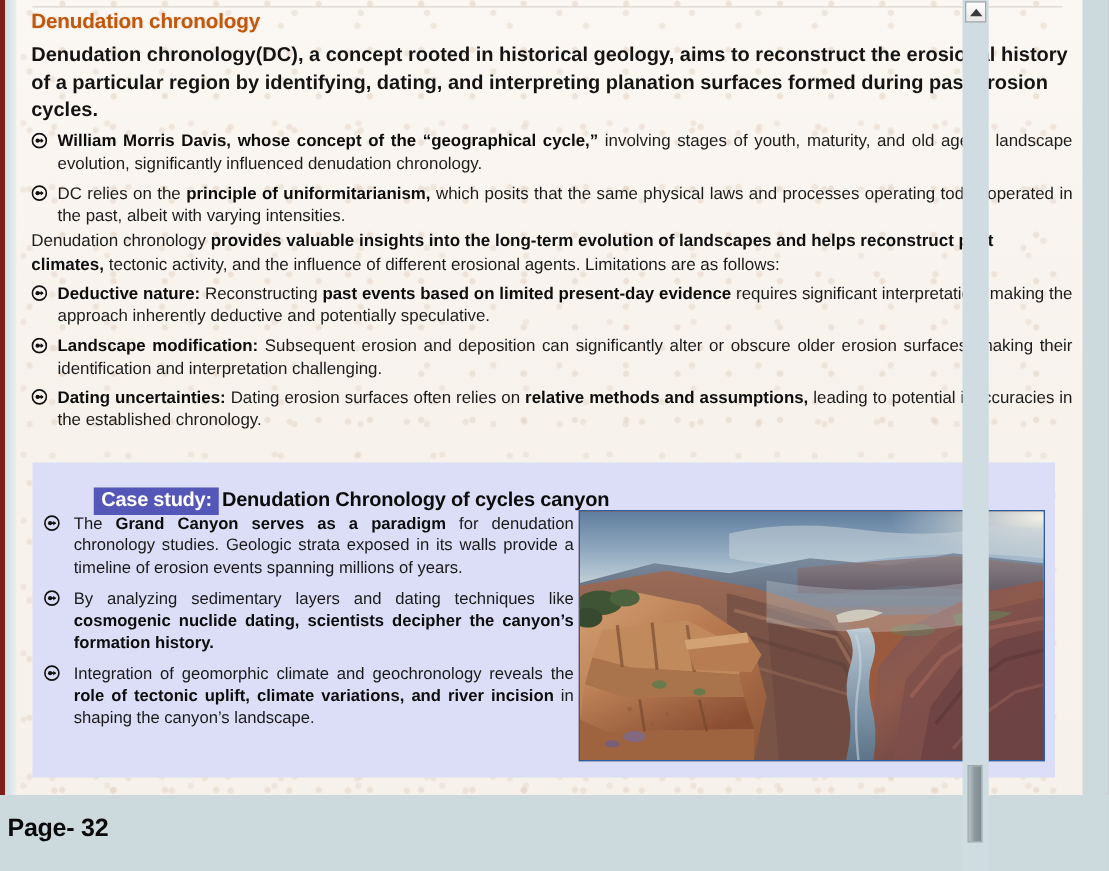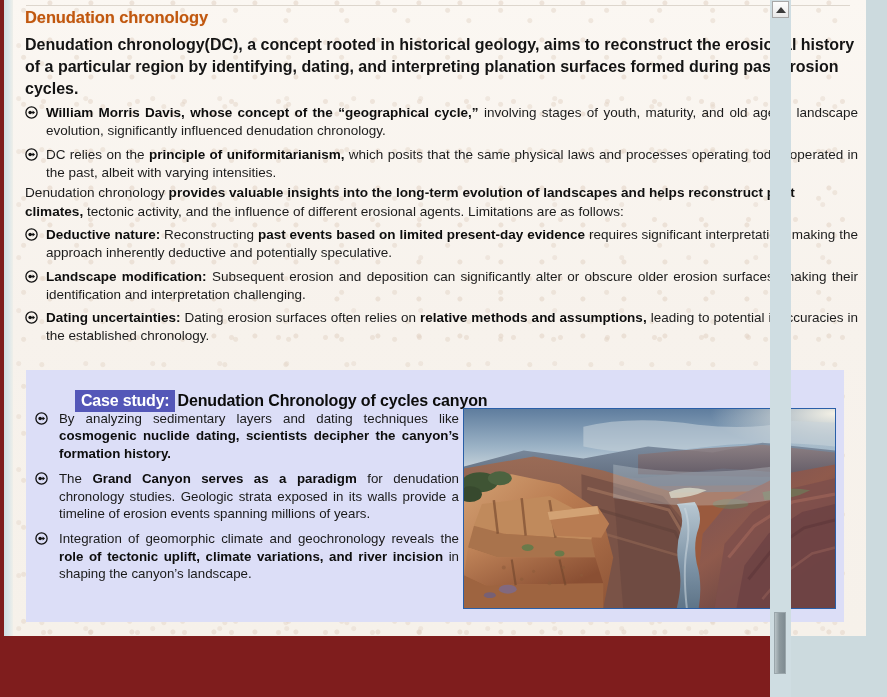--- a/index.html
+++ b/index.html
@@ -333,32 +333,32 @@
         <ul class="bullets">
           <li>
             <span class="bullet-mark">
               <svg viewBox="0 0 13 13" xmlns="http://www.w3.org/2000/svg">
                 <circle cx="6.5" cy="6.5" r="5.6" fill="none" stroke="#111" stroke-width="1.3"></circle>
                 <circle cx="5.1" cy="6.5" r="1.7" fill="#111"></circle>
                 <path d="M5.1 6.5 H9.4" stroke="#111" stroke-width="1.3" fill="none"></path>
                 <path d="M7.6 4.6 L9.9 6.5 L7.6 8.4 Z" fill="#111"></path>
               </svg>
             </span>
-            <span><span>By analyzing sedimentary layers and dating techniques like </span><b>cosmogenic nuclide dating, scientists decipher the canyon’s formation history.</b></span>
+            <span><span>The </span><b>Grand Canyon serves as a paradigm</b><span> for denudation chronology studies. Geologic strata exposed in its walls provide a timeline of erosion events spanning millions of years.</span></span>
           </li>
           <li>
             <span class="bullet-mark">
               <svg viewBox="0 0 13 13" xmlns="http://www.w3.org/2000/svg">
                 <circle cx="6.5" cy="6.5" r="5.6" fill="none" stroke="#111" stroke-width="1.3"></circle>
                 <circle cx="5.1" cy="6.5" r="1.7" fill="#111"></circle>
                 <path d="M5.1 6.5 H9.4" stroke="#111" stroke-width="1.3" fill="none"></path>
                 <path d="M7.6 4.6 L9.9 6.5 L7.6 8.4 Z" fill="#111"></path>
               </svg>
             </span>
-            <span><span>The </span><b>Grand Canyon serves as a paradigm</b><span> for denudation chronology studies. Geologic strata exposed in its walls provide a timeline of erosion events spanning millions of years.</span></span>
+            <span><span>By analyzing sedimentary layers and dating techniques like </span><b>cosmogenic nuclide dating, scientists decipher the canyon’s formation history.</b></span>
           </li>
           <li>
             <span class="bullet-mark">
               <svg viewBox="0 0 13 13" xmlns="http://www.w3.org/2000/svg">
                 <circle cx="6.5" cy="6.5" r="5.6" fill="none" stroke="#111" stroke-width="1.3"></circle>
                 <circle cx="5.1" cy="6.5" r="1.7" fill="#111"></circle>
                 <path d="M5.1 6.5 H9.4" stroke="#111" stroke-width="1.3" fill="none"></path>
                 <path d="M7.6 4.6 L9.9 6.5 L7.6 8.4 Z" fill="#111"></path>
               </svg>
             </span>
@@ -477,20 +477,23 @@
               <circle cx="86" cy="176" r="2"></circle>
           </g>
 
           <path d="M150 56 Q230 70 310 58 L310 92 Q230 104 150 90 Z" fill="#cfd9de" opacity="0.3"></path>
         </svg>
       </div>
 
     </div>
   </div>
 
+  <div id="footer">
+    <div id="page-label">Page- 32</div>
+  </div>
 
   <div id="scrollbar">
     <div id="sb-up" class="sb-button">
       <span class="sb-arrow"></span>
     </div>
     <div id="sb-thumb"></div>
   </div>
 
 </div>
 

